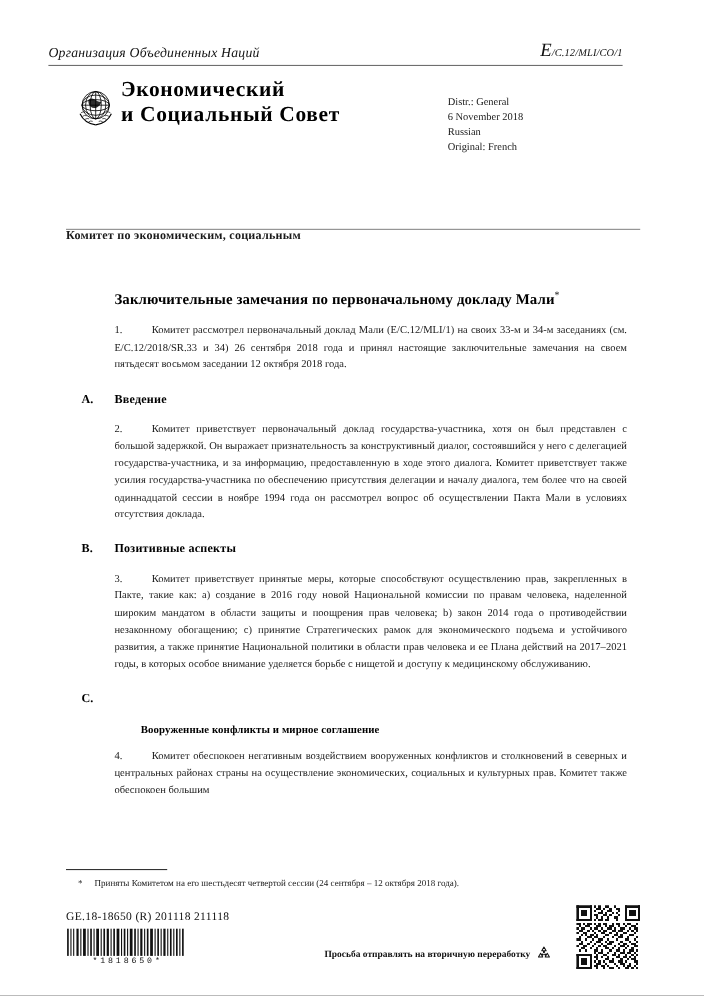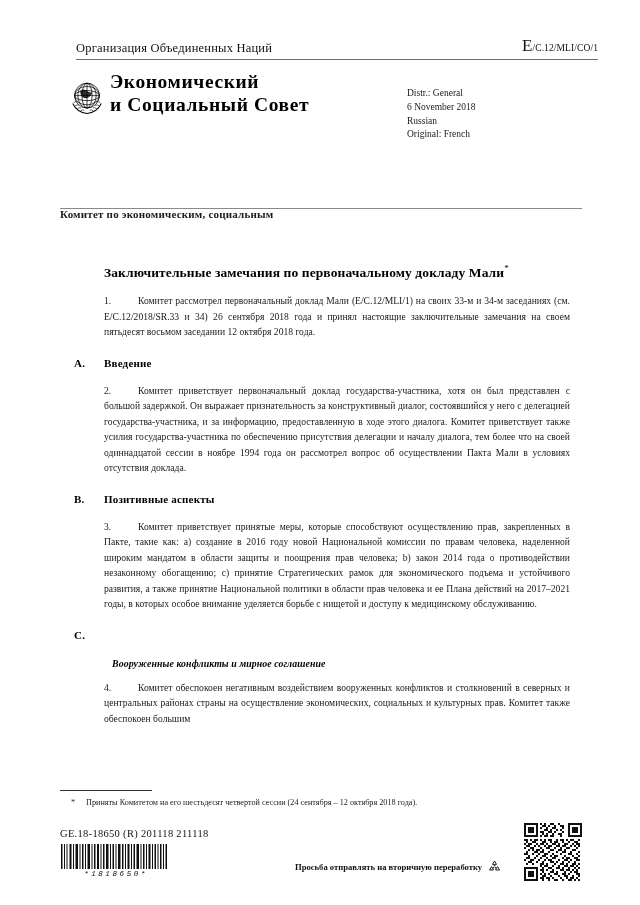--- a/index.html
+++ b/index.html
@@ -14,23 +14,24 @@
     background: #ffffff;
     overflow: hidden;
     font-family: "Liberation Serif", "DejaVu Serif", serif;
     color: #1a1a1a;
     box-sizing: border-box;
   }
 
   
   .masthead {
     position: absolute;
-    left: 76px;
+    left: 44px;
     top: 36px;
     width: 522px;
+    font-style: italic;
   }
   .masthead-row {
     display: flex;
     align-items: flex-end;
     justify-content: space-between;
   }
   .org-name {
     font-size: 12.5px;
     letter-spacing: 0.2px;
     color: #111;
@@ -157,27 +158,26 @@
     color: #000;
   }
   .sec-head .letter {
     width: 30px;
     flex: 0 0 30px;
     margin-left: 26px;
   }
   .sec-head .stext { flex: 1 1 auto; }
 
   .sub-head {
-    margin-left: 64px;
+    margin-left: 80px;
     margin-top: 14px;
     font-weight: bold;
     font-size: 9.8px;
     letter-spacing: 0.1px;
     color: #000;
-    font-style: italic;
   }
 
   
   .footnote-wrap {
     position: absolute;
     left: 60px;
     top: 790px;
     width: 522px;
   }
   .footnote-rule {
@@ -216,21 +216,20 @@
     display: block;
   }
   .barcode-digits {
     margin-top: 1px;
     width: 112px;
     font-family: "Liberation Mono", "DejaVu Sans Mono", monospace;
     font-size: 7.5px;
     letter-spacing: 2.6px;
     color: #111;
     text-align: center;
-    font-style: italic;
   }
   .recycle-line {
     position: absolute;
     left: 235px;
     top: 31px;
     display: flex;
     align-items: center;
     font-size: 8.6px;
     font-weight: bold;
     color: #111;

